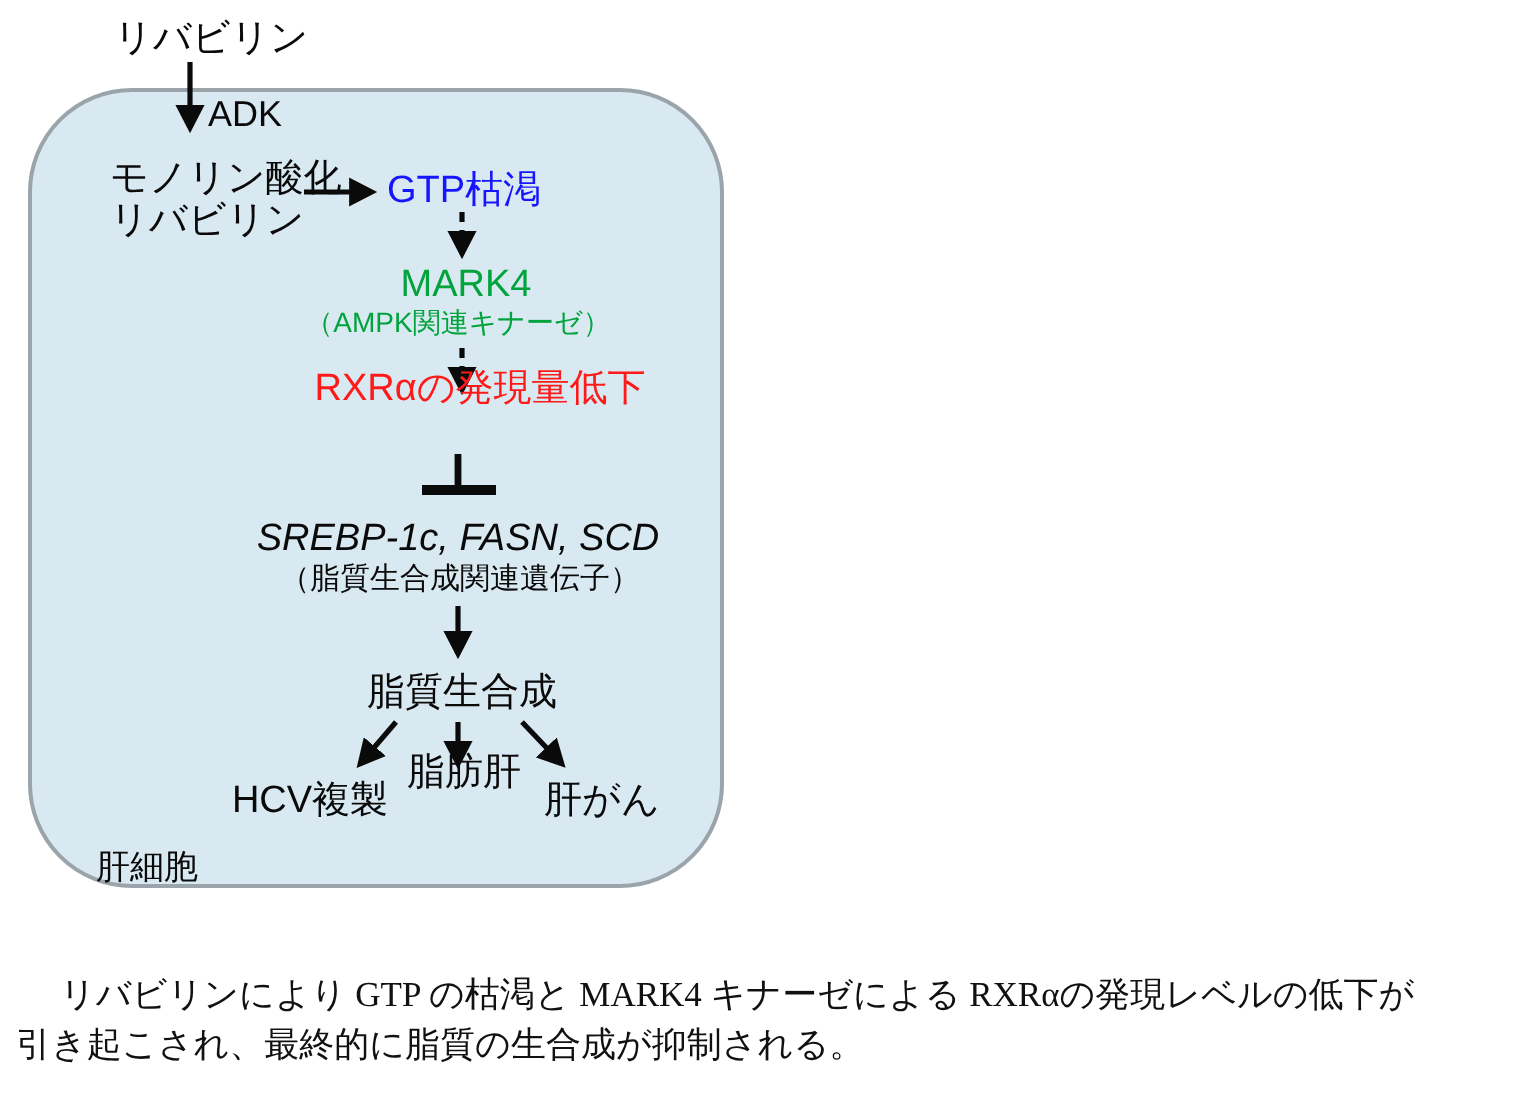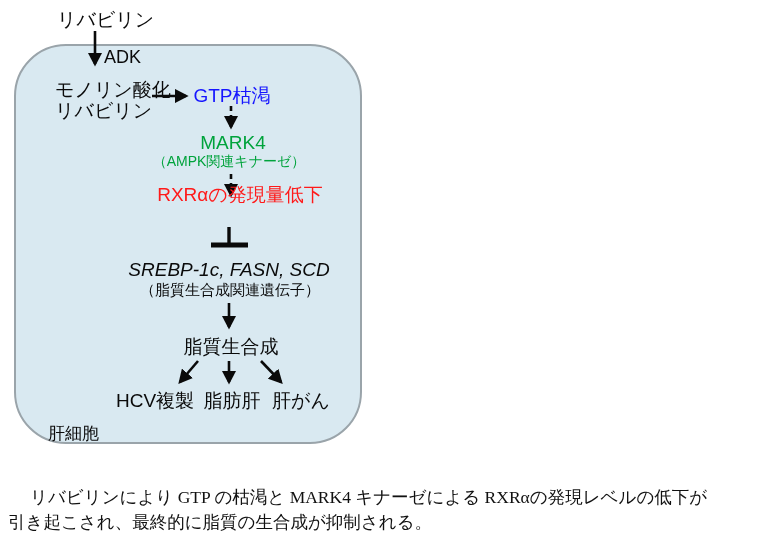--- a/index.html
+++ b/index.html
@@ -95,21 +95,21 @@
 
   <div class="lbl red centered" style="left:240px; top:184px;">RXRαの発現量低下</div>
 
   <div class="lbl italic centered" style="left:229px; top:259px;">SREBP-1c, FASN, SCD</div>
 
   <div class="lbl centered" style="left:231px; top:336px;">脂質生合成</div>
 
   <div class="lbl sub centered" style="left:230px; top:281px;">（脂質生合成関連遺伝子）</div>
 
   <div class="lbl centered" style="left:155px; top:390px;">HCV複製</div>
-  <div class="lbl centered" style="left:232px; top:390px;">脂肪肝</div>
+  <div class="lbl centered" style="left:232px; top:376px;">脂肪肝</div>
   <div class="lbl centered" style="left:301px; top:390px;text-align:right;">肝がん</div>
 
   <div class="lbl" style="left:48px; top:423px; font-size:17px;">肝細胞</div>
 
   <div class="caption" style="top:485px; left:30px;">リバビリンにより GTP の枯渇と MARK4 キナーゼによる RXRαの発現レベルの低下が</div>
   <div class="caption" style="top:510px;">引き起こされ、最終的に脂質の生合成が抑制される。</div>
 
 </div>
 
 </body></html>

